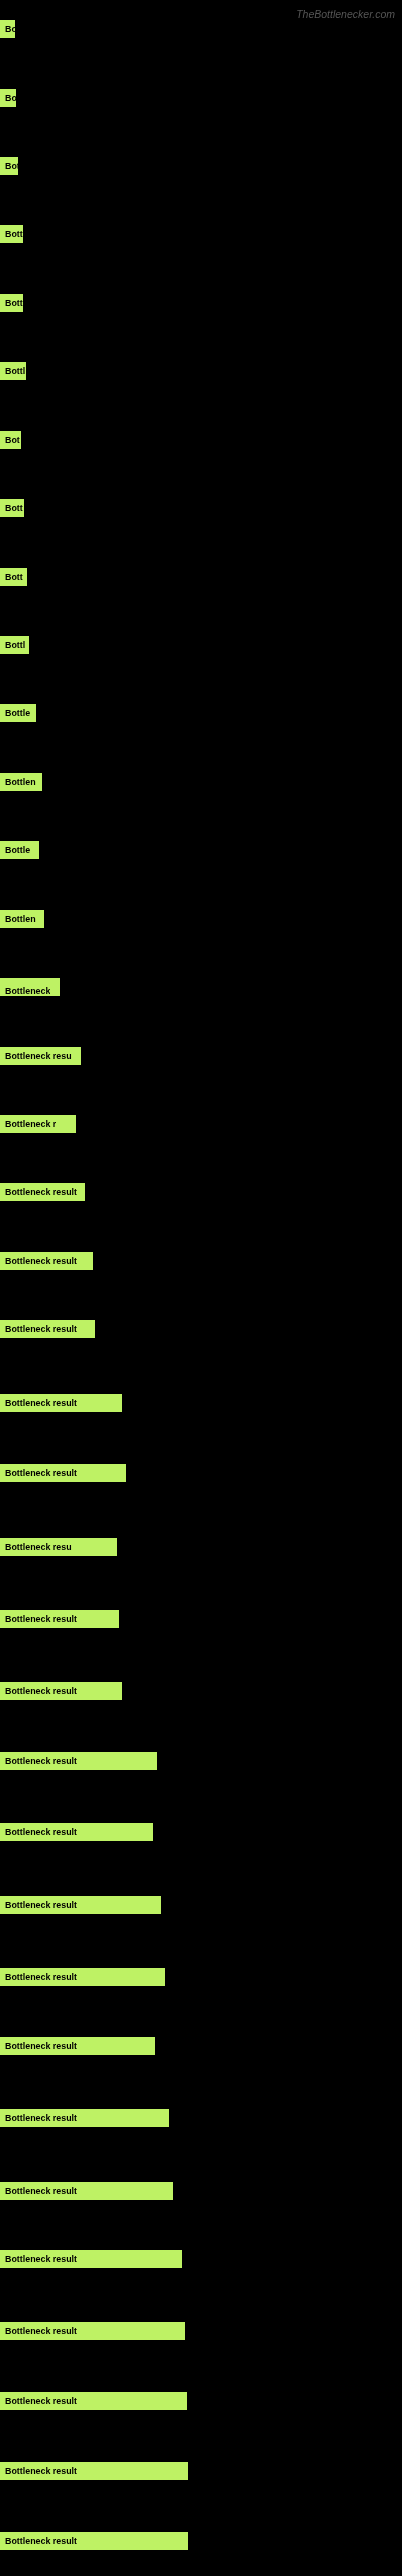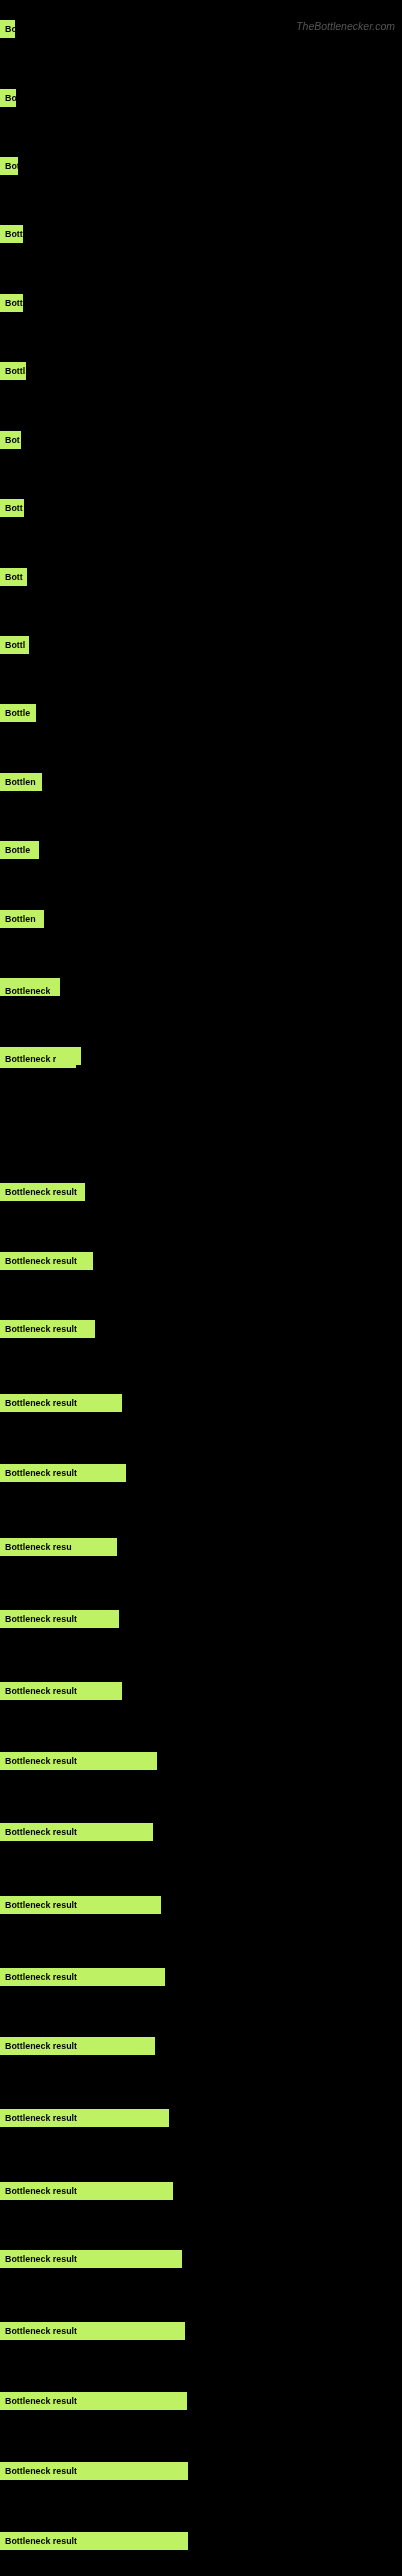--- a/index.html
+++ b/index.html
@@ -9,21 +9,21 @@
     }
     body {
       background-color: #000000;
       width: 403px;
       min-height: 2576px;
       font-family: Arial, sans-serif;
       position: relative;
     }
     .site-title {
       position: absolute;
-      top: 20px;
+      top: 8px;
       right: 8px;
       color: #555555;
       font-size: 10.5px;
       font-style: italic;
     }
     .bar-item {
       position: absolute;
       left: 0;
       height: 18px;
       background-color: #bef264;
@@ -86,21 +86,21 @@
     </div>
     <div class="bar-item" style="top: 910px; width: 44px;">
       <span class="bar-label">Bottlen</span>
     </div>
     <div class="bar-item" style="top: 978px; width: 60px; align-items: flex-end;">
       <span class="bar-label">Bottleneck</span>
     </div>
     <div class="bar-item" style="top: 1047px; width: 81px;">
       <span class="bar-label">Bottleneck resu</span>
     </div>
-    <div class="bar-item" style="top: 1050px; width: 76px;">
+    <div class="bar-item" style="top: 1115px; width: 76px;">
       <span class="bar-label">Bottleneck r</span>
     </div>
     <div class="bar-item" style="top: 1183px; width: 85px;">
       <span class="bar-label">Bottleneck result</span>
     </div>
     <div class="bar-item" style="top: 1252px; width: 93px;">
       <span class="bar-label">Bottleneck result</span>
     </div>
     <div class="bar-item" style="top: 1320px; width: 95px;">
       <span class="bar-label">Bottleneck result</span>

